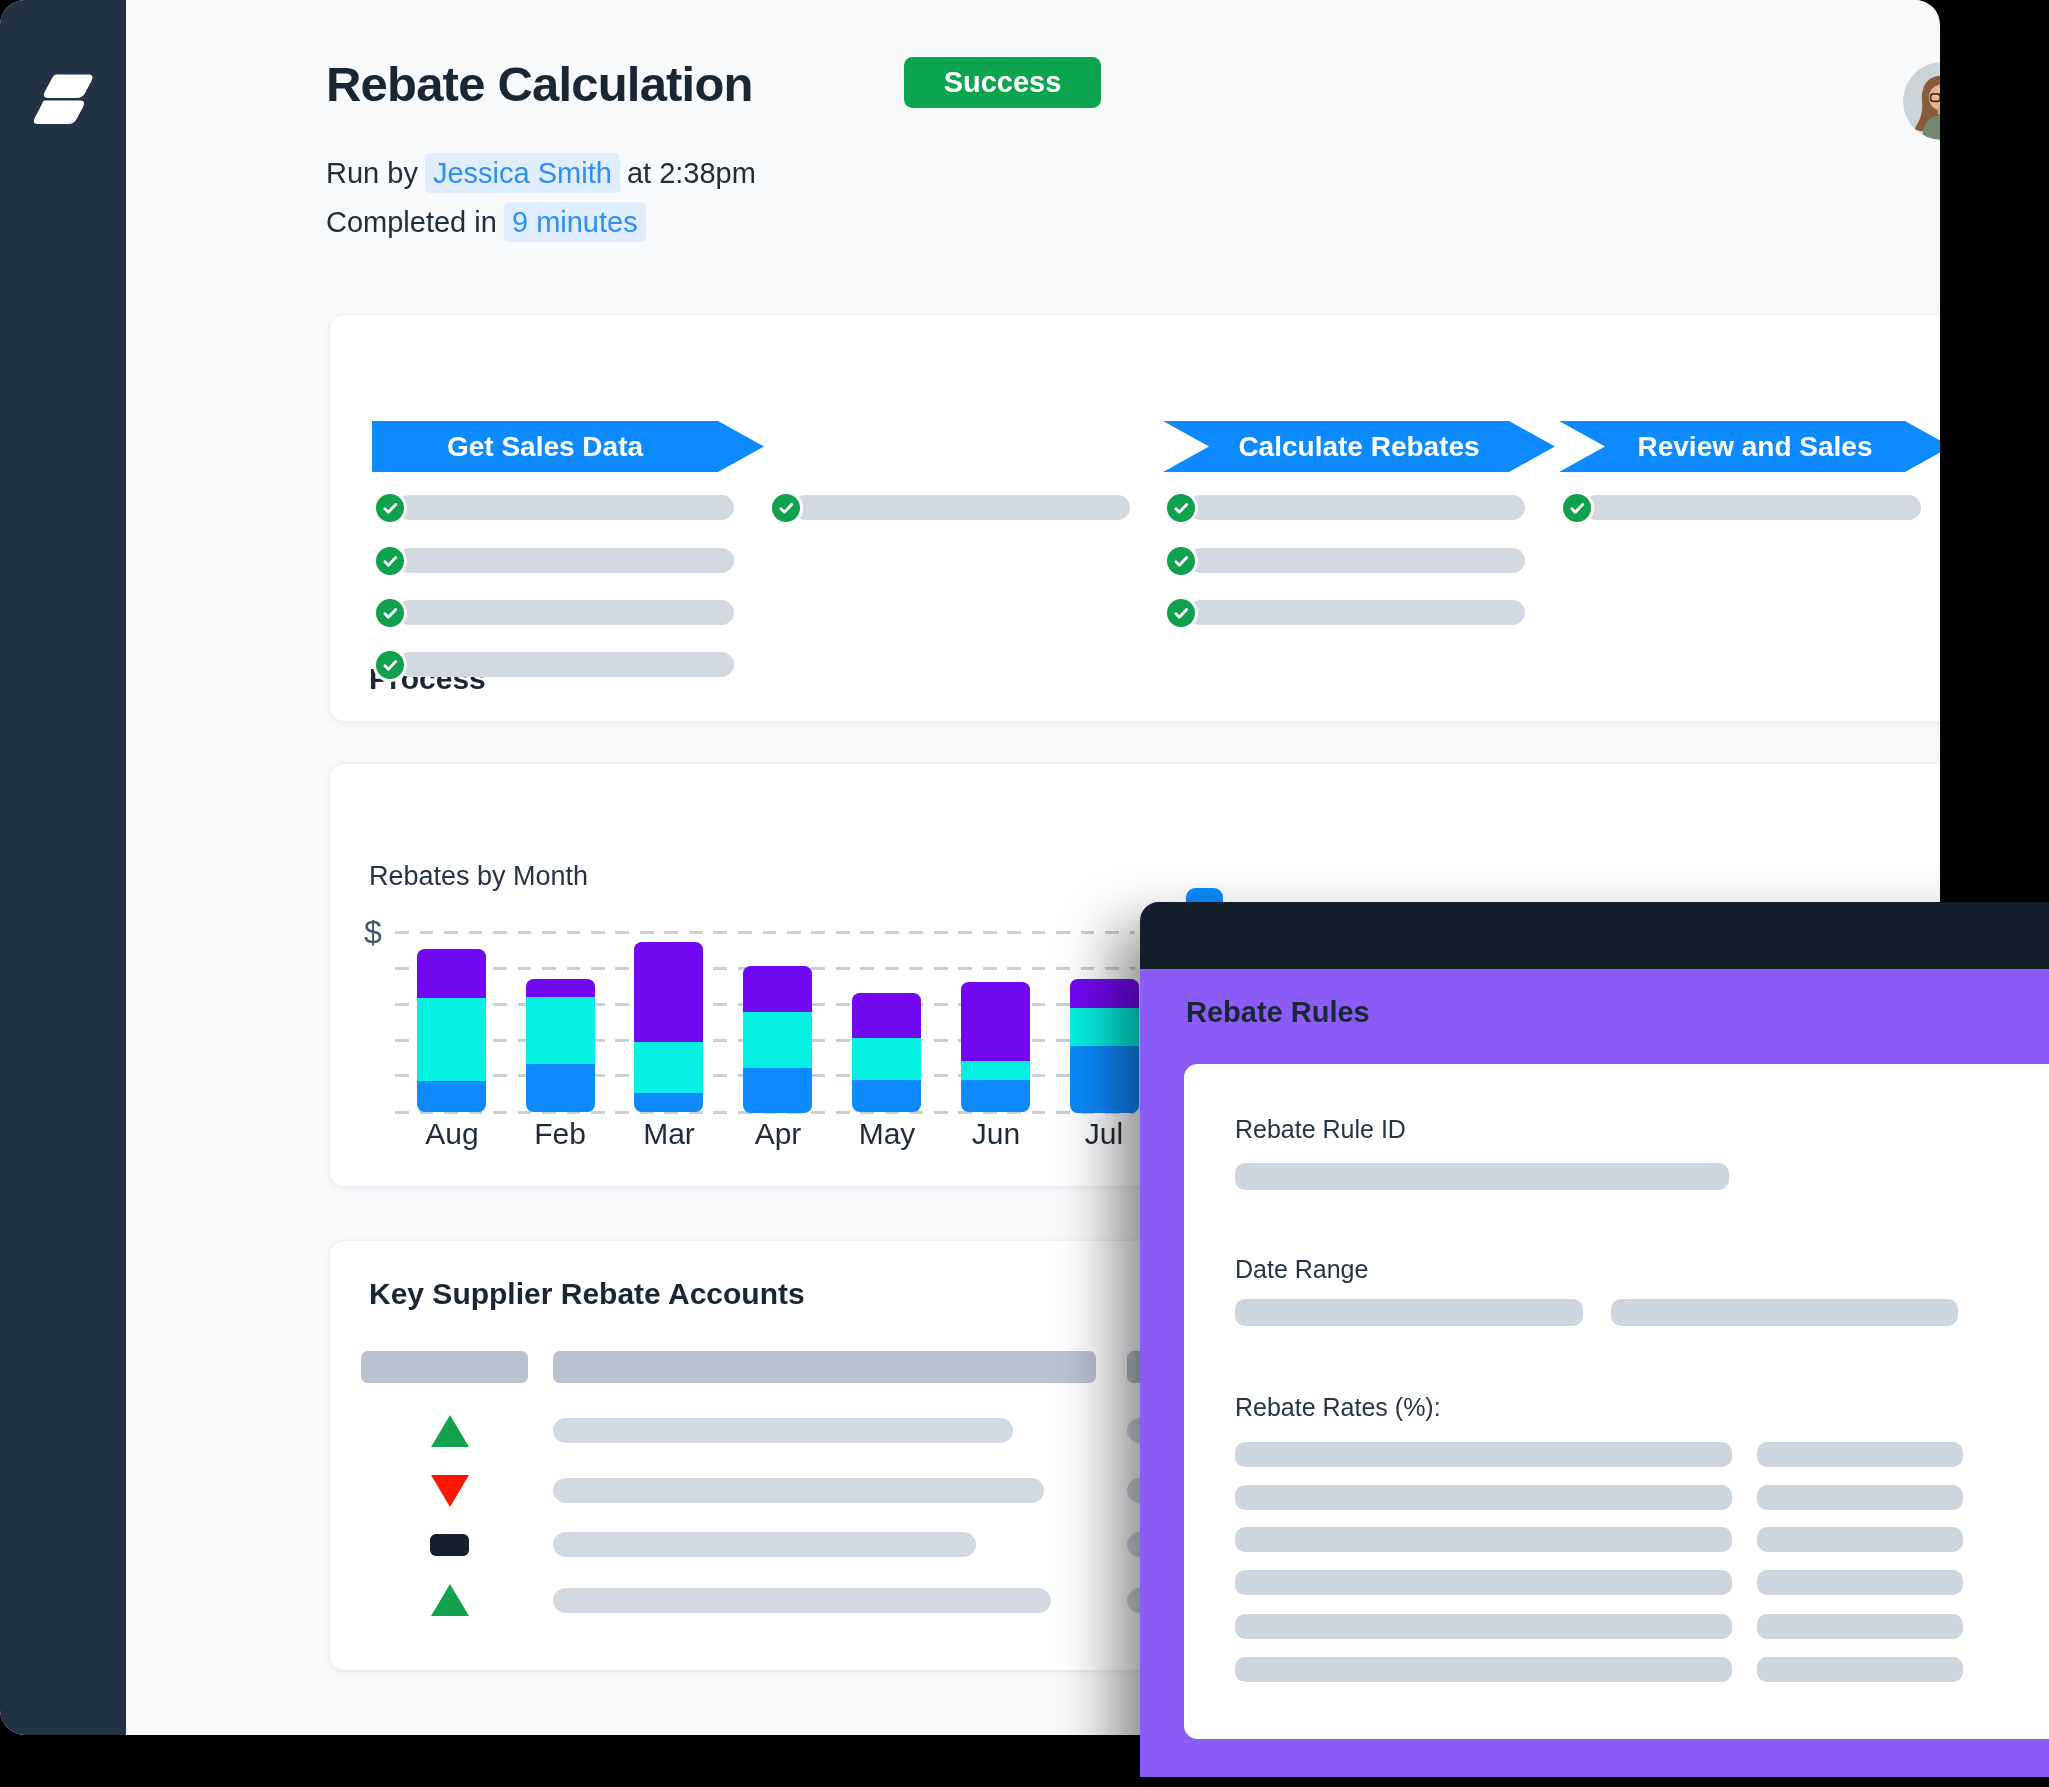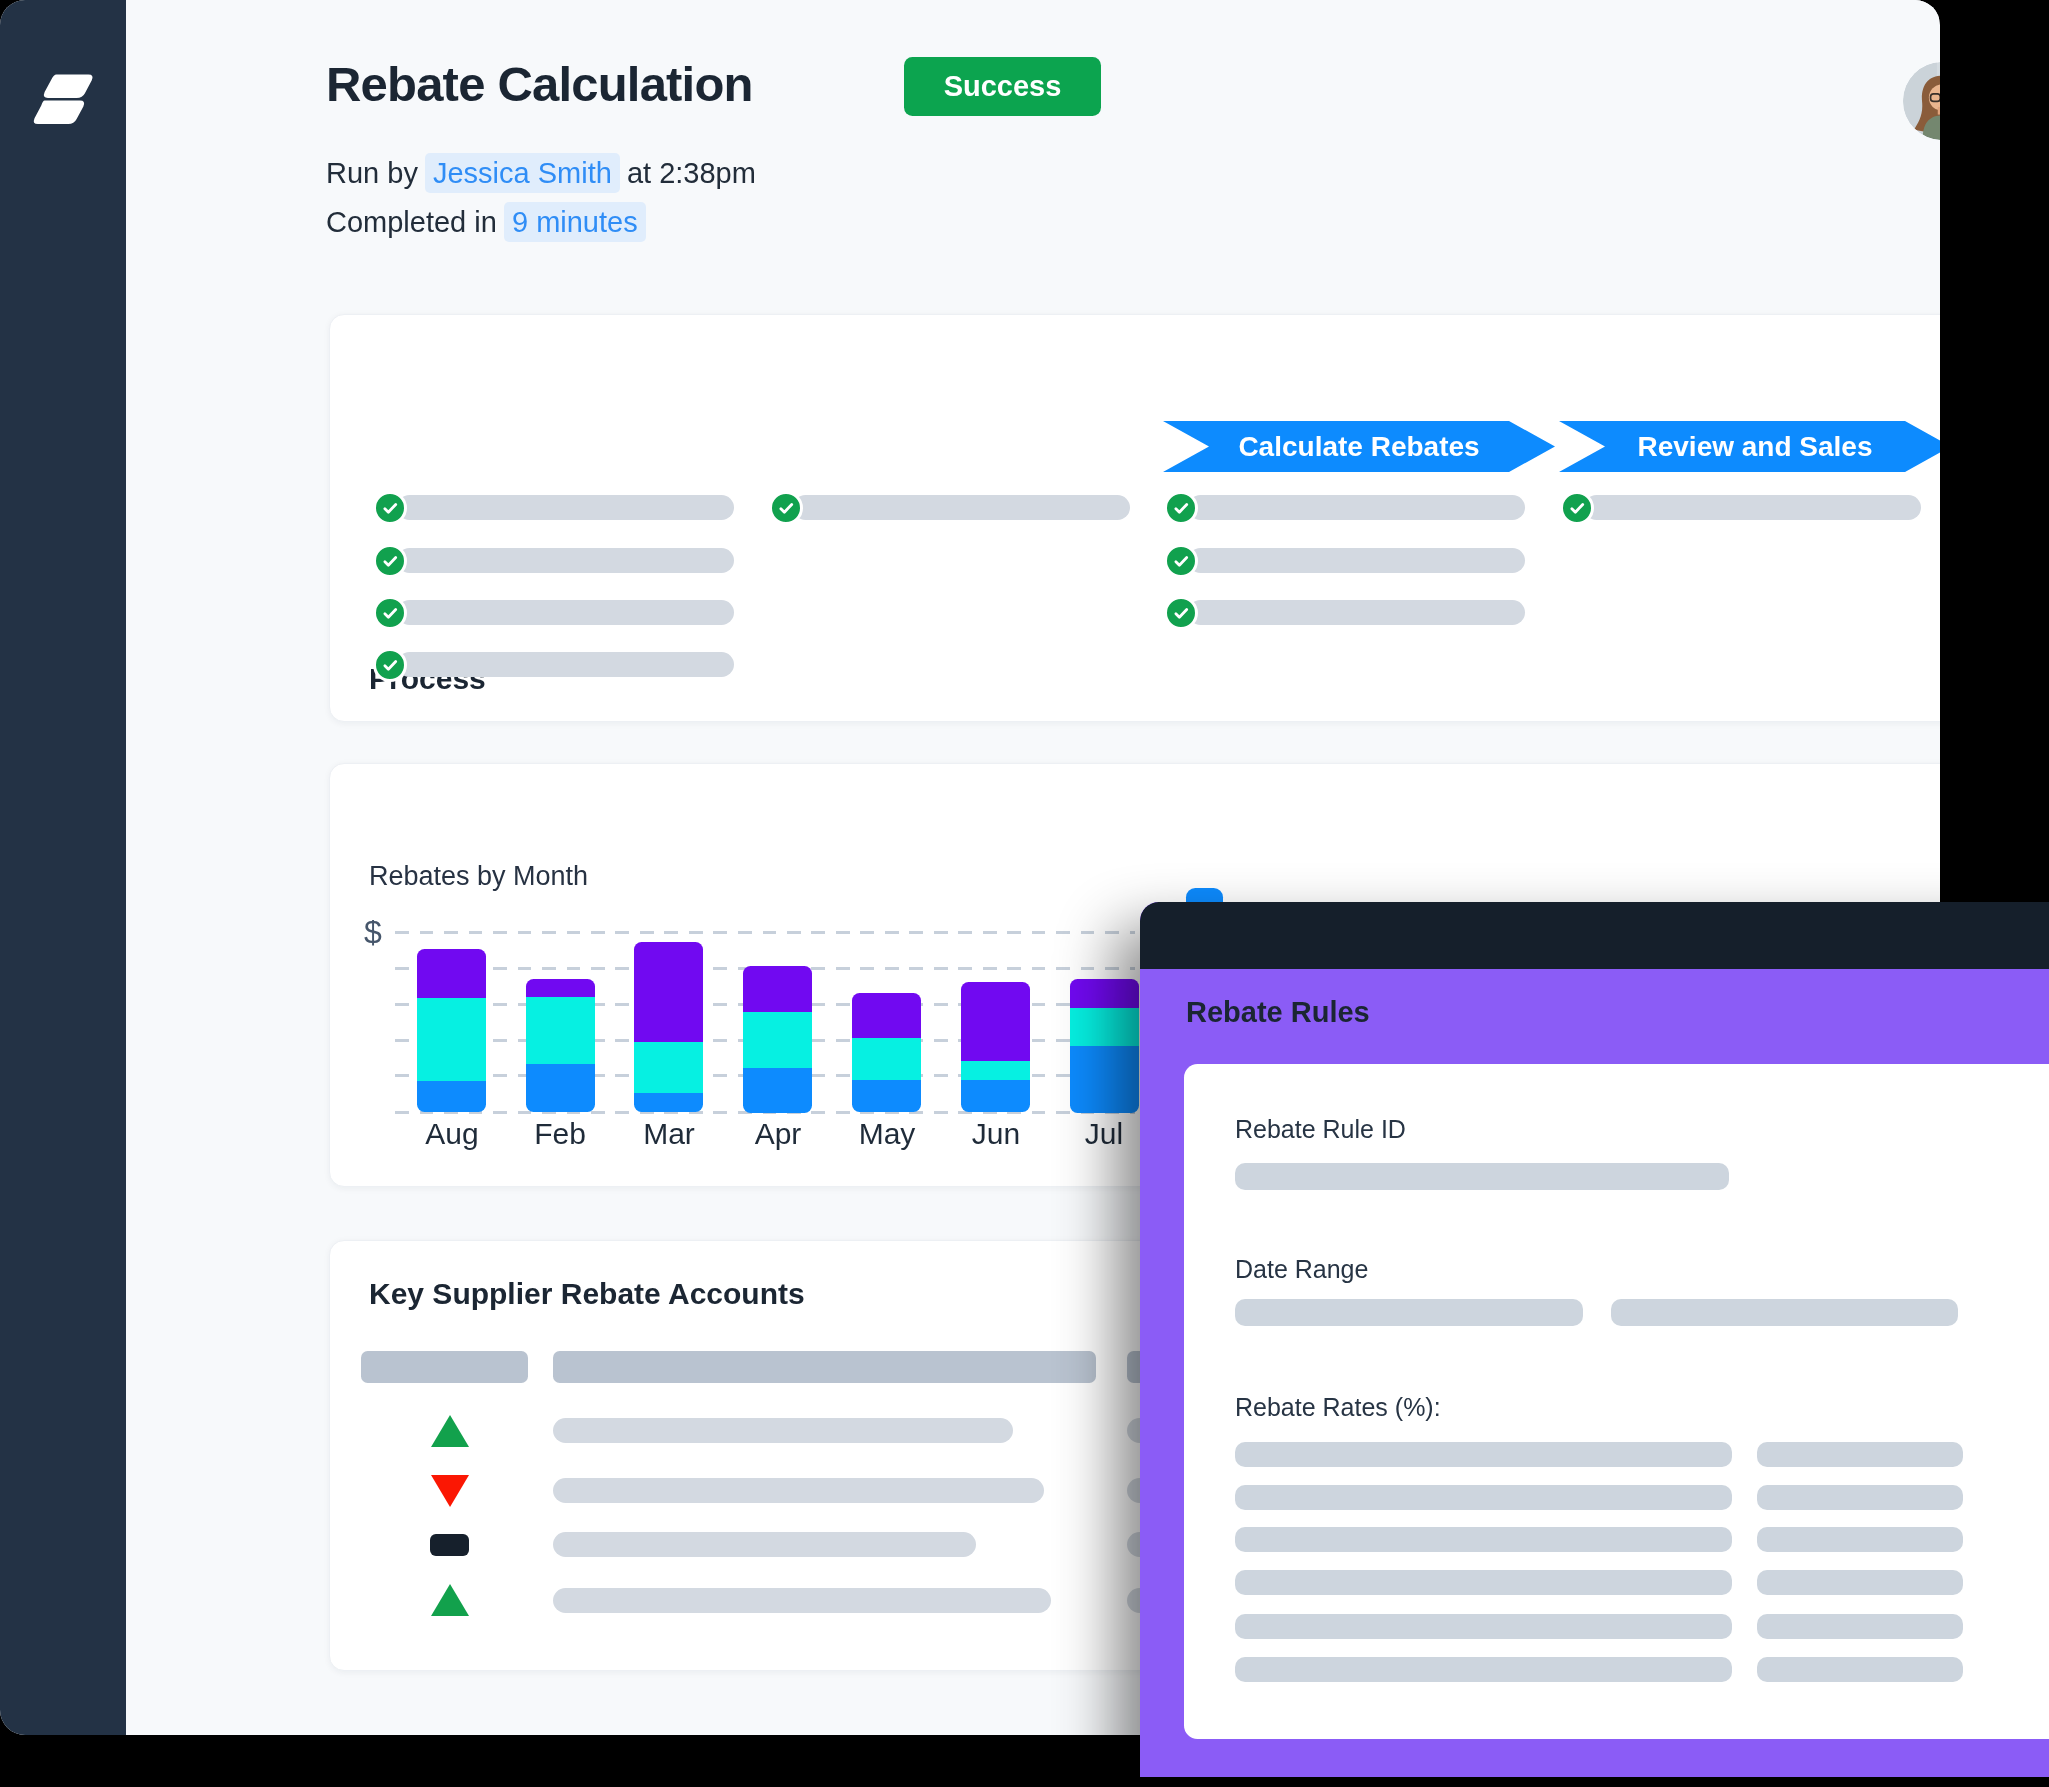--- a/index.html
+++ b/index.html
@@ -8,21 +8,21 @@
     position:relative;width:2049px;height:1788px;background:#000;overflow:hidden;
     font-family:"Liberation Sans","DejaVu Sans",sans-serif;color:#1C2734;
   }
   .abs{position:absolute;}
   
   .window{position:absolute;left:0;top:0;width:1940px;height:1735px;border-radius:25px;overflow:hidden;background:#F7F9FB;}
   .sidebar{position:absolute;left:0;top:0;width:126px;height:1735px;background:#233245;}
   .main{position:absolute;left:126px;top:0;width:1813px;height:1735px;background:#F7F9FB;}
   
   .page-title{position:absolute;left:200px;top:56px;font-size:49px;font-weight:700;letter-spacing:-0.8px;color:#1B2633;}
-  .badge{position:absolute;left:778px;top:57px;width:197px;height:59px;border-radius:8.4px;background:#0CA44F;
+  .badge{position:absolute;left:778px;top:57px;width:197px;height:51px;border-radius:8.4px;background:#0CA44F;
     display:flex;align-items:center;justify-content:center;color:#fff;font-size:29px;font-weight:700;}
   .subline{position:absolute;left:200px;height:40px;font-size:29px;color:#222D3A;display:flex;align-items:center;}
   .subline .hl{color:#2F8DF6;background:#E0EDFC;border-radius:5px;padding:3.4px 8.4px;margin:0 6.7px;}
   .avatar{position:absolute;left:1777px;top:62px;width:78px;height:78px;border-radius:50%;overflow:hidden;}
   
   .card{position:absolute;left:203px;width:1663px;background:#fff;border:0.8px solid #EDF0F4;border-radius:15px;
     box-shadow:0 1.7px 6.7px rgba(25,39,60,.05);}
   .ctitle{position:absolute;left:39px;font-size:30px;font-weight:700;color:#1B2633;}
   .pill{position:absolute;background:#D3D9E1;border-radius:12.6px;}
   
@@ -106,20 +106,21 @@
             <rect x="48" y="37.5" width="11.5" height="9" rx="3.5" fill="none" stroke="#39302A" stroke-width="2"></rect>
             <line x1="44" y1="41" x2="48" y2="41" stroke="#39302A" stroke-width="2"></line>
           </g>
         </svg>
       </div>
 
       <div class="card" style="top:314px;height:408px;">
         <div class="ctitle" style="top:347px;">Process</div>
         <div id="process-cols">
             <div class="step-col" style="left: 42px;">
+              <div class="arrow flat">Get Sales Data</div>
               <div class="task-row" style="top: 176px;">
                 <div class="task-pill"></div>
                 <div class="check">
                   <svg width="18.6" height="18.6" viewBox="0 0 24 24">
                     <path d="M5 12.5l4.5 4.5L19 7" stroke="#fff" stroke-width="3.6" fill="none" stroke-linecap="round" stroke-linejoin="round"></path>
                   </svg>
                 </div>
               </div>
               <div class="task-row" style="top: 229px;">
                 <div class="task-pill"></div>

